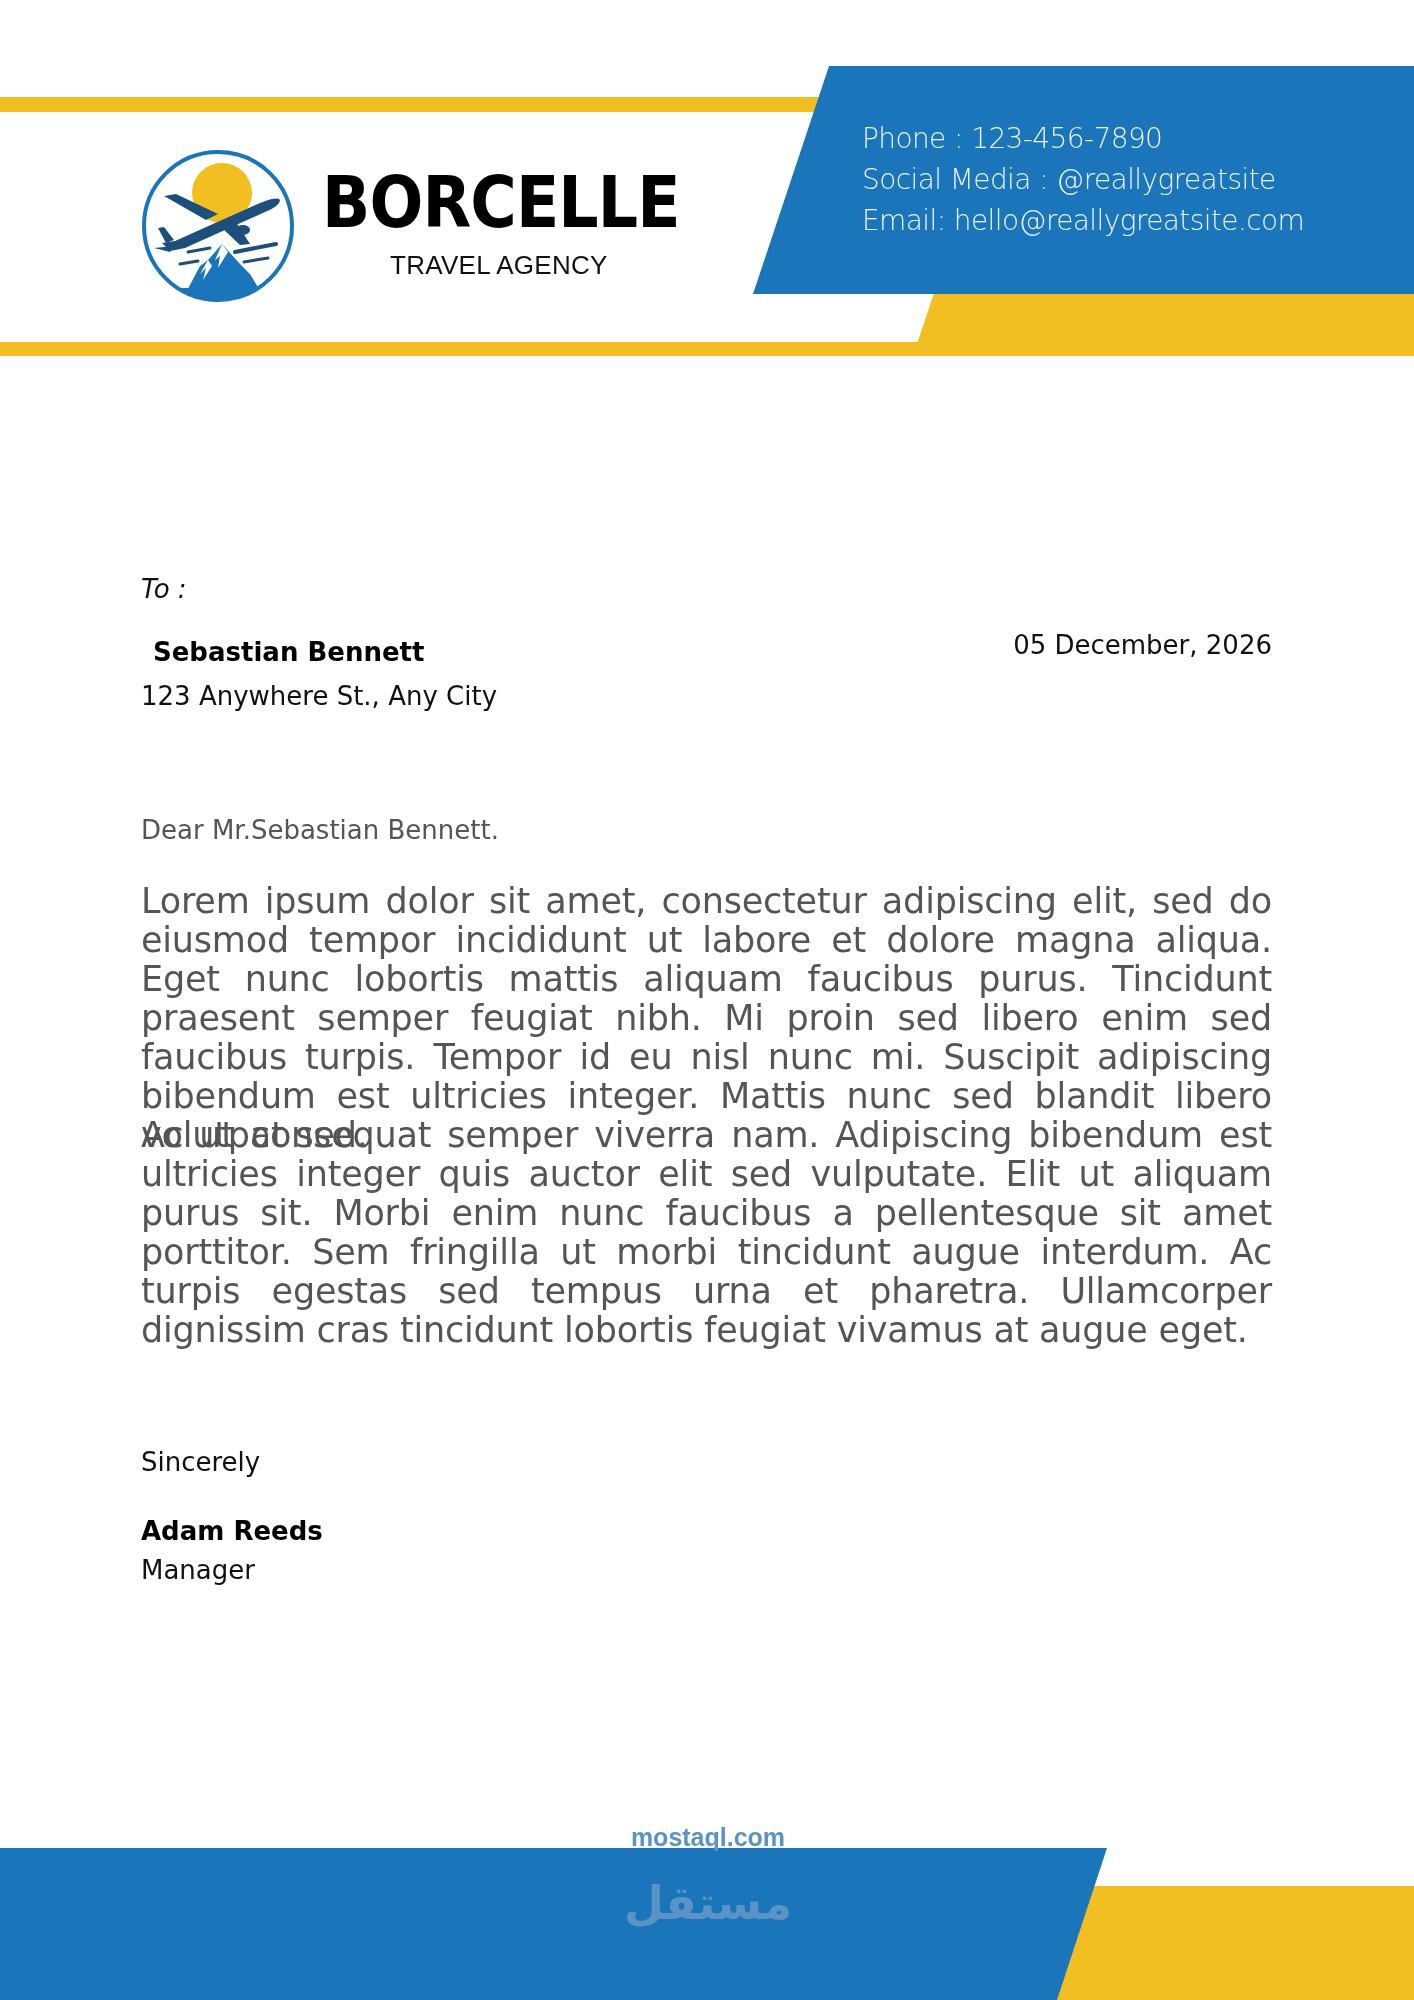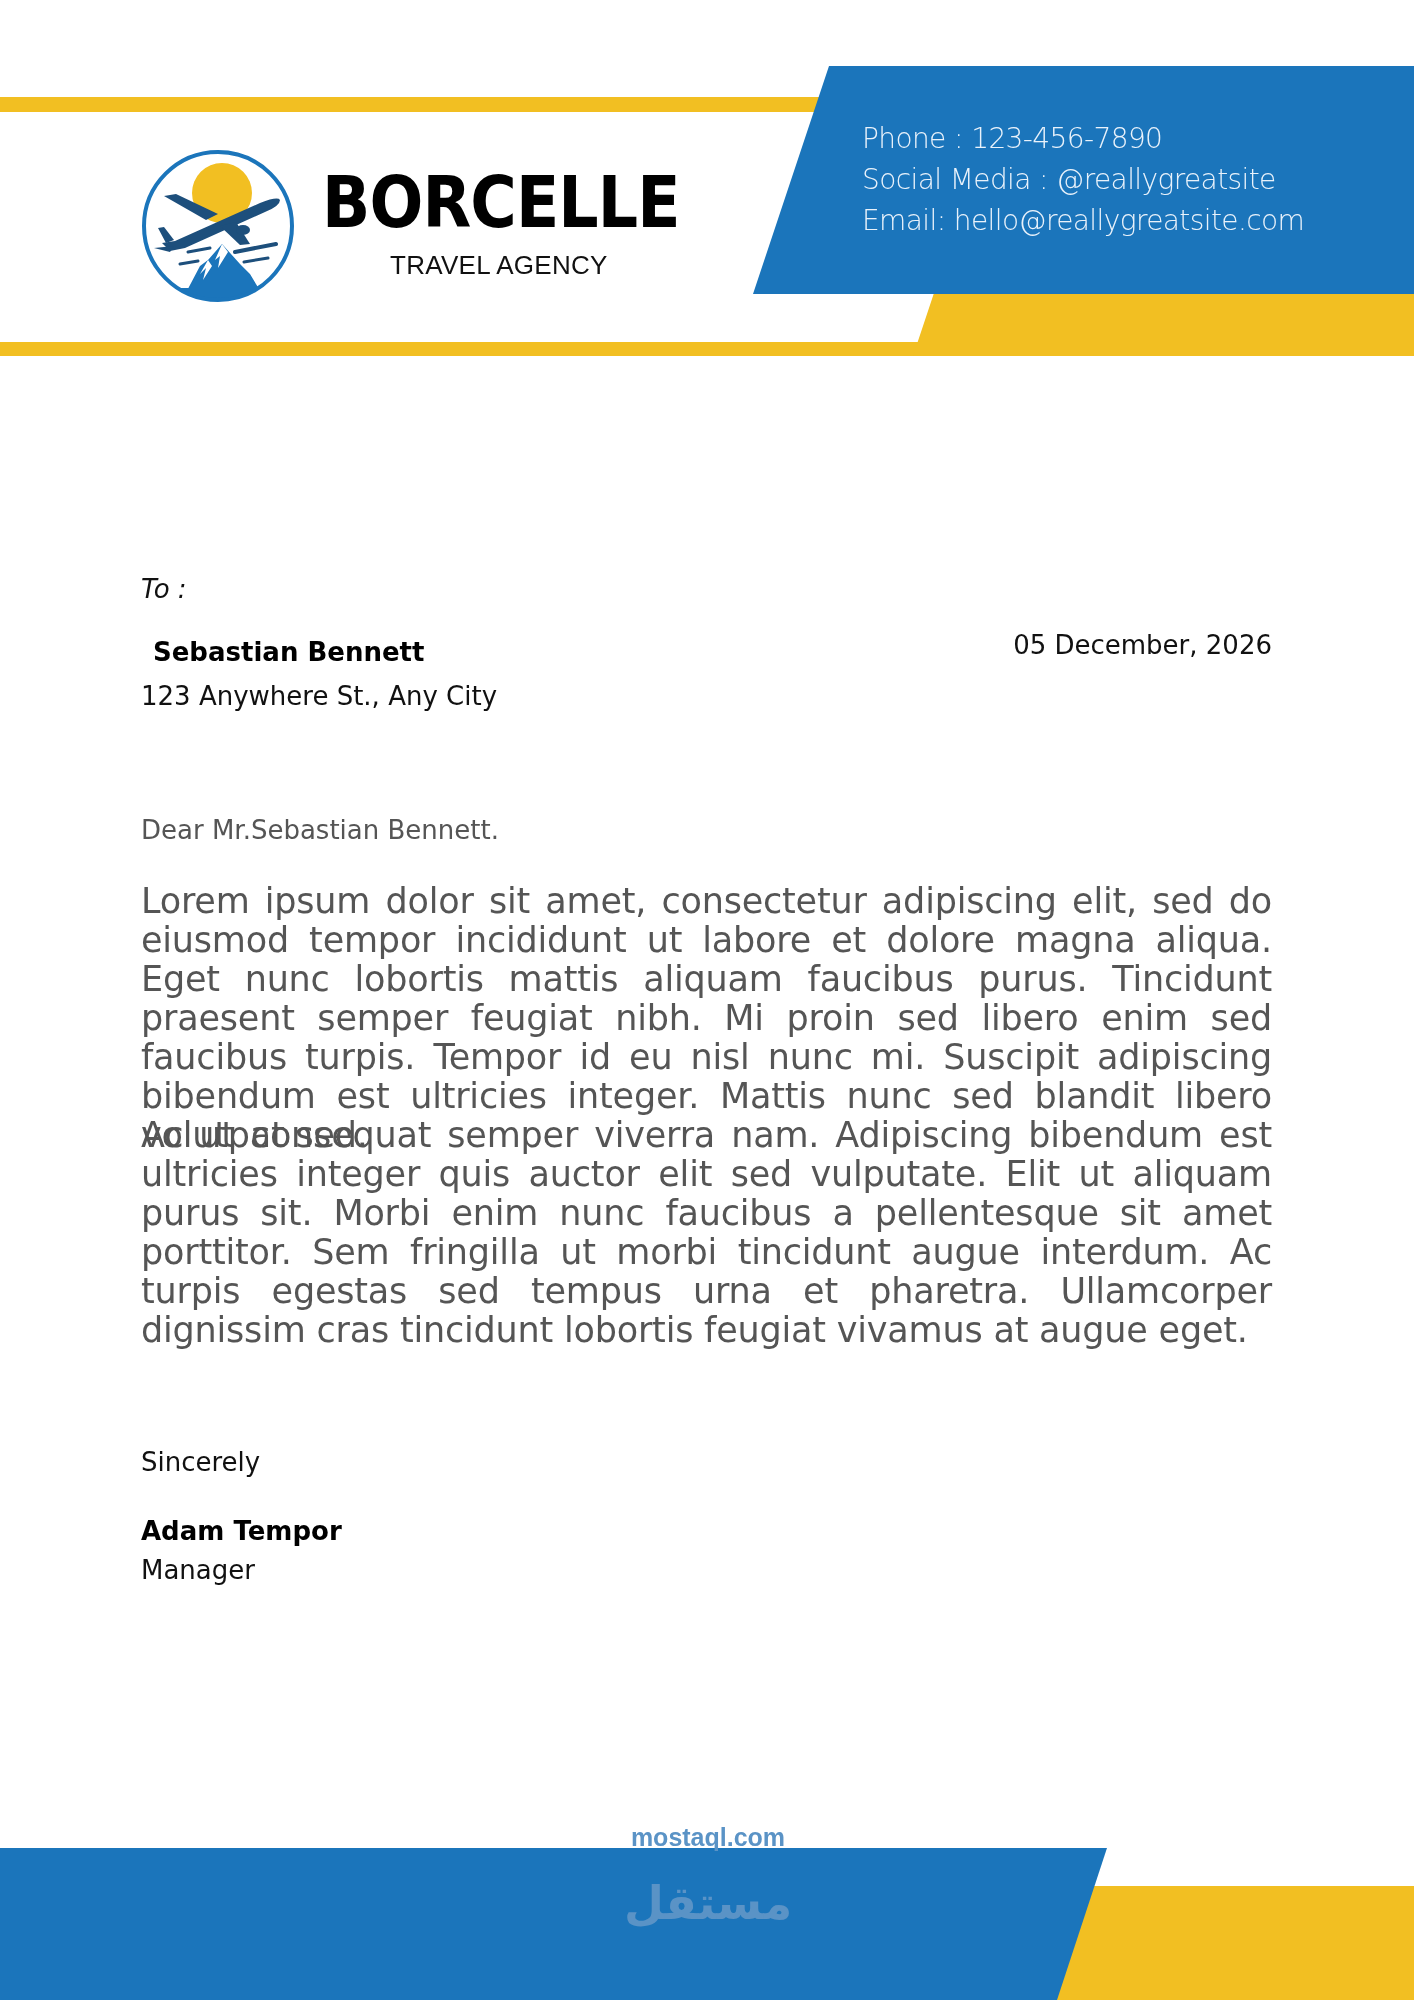--- a/index.html
+++ b/index.html
@@ -83,21 +83,21 @@
 <div class="abs txt to-label">To :</div>
 <div class="abs txt recipient-name">Sebastian Bennett</div>
 <div class="abs txt recipient-addr">123 Anywhere St., Any City</div>
 <div class="abs txt date">05 December, 2026</div>
 
 <div class="abs txt greeting">Dear Mr.Sebastian Bennett.</div>
 <div class="abs para para1">Lorem ipsum dolor sit amet, consectetur adipiscing elit, sed do eiusmod tempor incididunt ut labore et dolore magna aliqua. Eget nunc lobortis mattis aliquam faucibus purus. Tincidunt praesent semper feugiat nibh. Mi proin sed libero enim sed faucibus turpis. Tempor id eu nisl nunc mi. Suscipit adipiscing bibendum est ultricies integer. Mattis nunc sed blandit libero volutpat sed.</div>
 <div class="abs para para2">Ac ut consequat semper viverra nam. Adipiscing bibendum est ultricies integer quis auctor elit sed vulputate. Elit ut aliquam purus sit. Morbi enim nunc faucibus a pellentesque sit amet porttitor. Sem fringilla ut morbi tincidunt augue interdum. Ac turpis egestas sed tempus urna et pharetra. Ullamcorper dignissim cras tincidunt lobortis feugiat vivamus at augue eget.</div>
 
 <div class="abs txt closing">Sincerely</div>
-<div class="abs txt signer-name">Adam Tempor</div>
+<div class="abs txt signer-name">Adam Reeds</div>
 <div class="abs txt signer-title">Manager</div>
 
 <svg class="shape" style="top:1840px;" width="1414" height="160" viewBox="0 1840 1414 160">
   <polygon points="1070,1886 1414,1886 1414,2000 1050,2000" fill="#F2BF22"></polygon>
   <polygon points="0,1848 1107,1848 1057,2000 0,2000" fill="#1B75BB"></polygon>
 </svg>
 
 <div class="abs wm-ar">مستقل</div>
 <div class="abs wm-en">mostaql.com</div>
 

